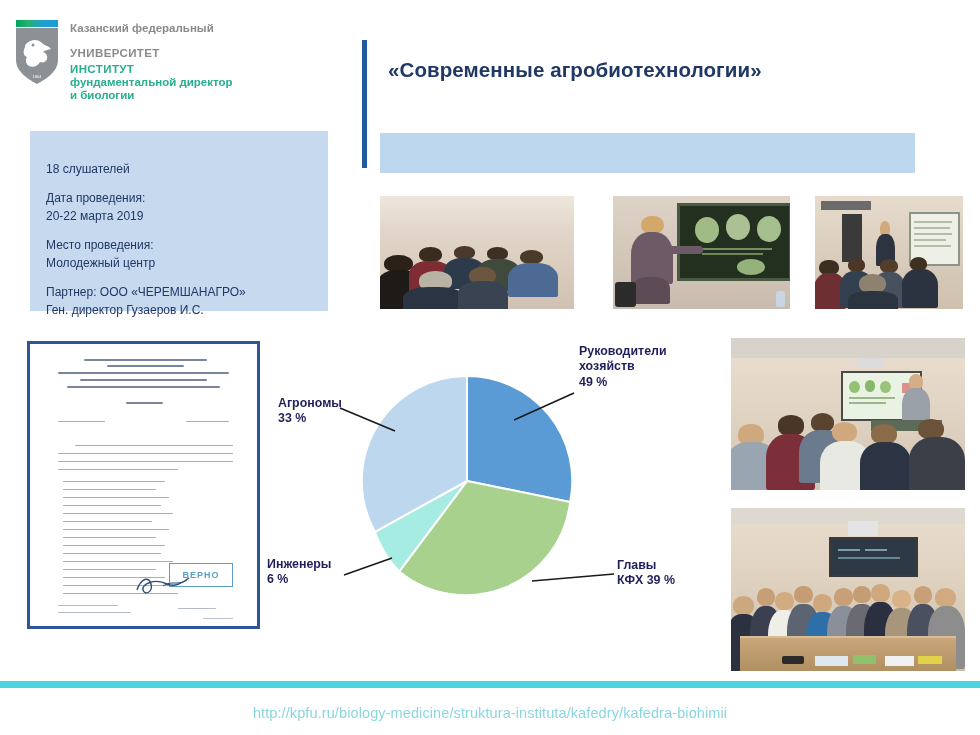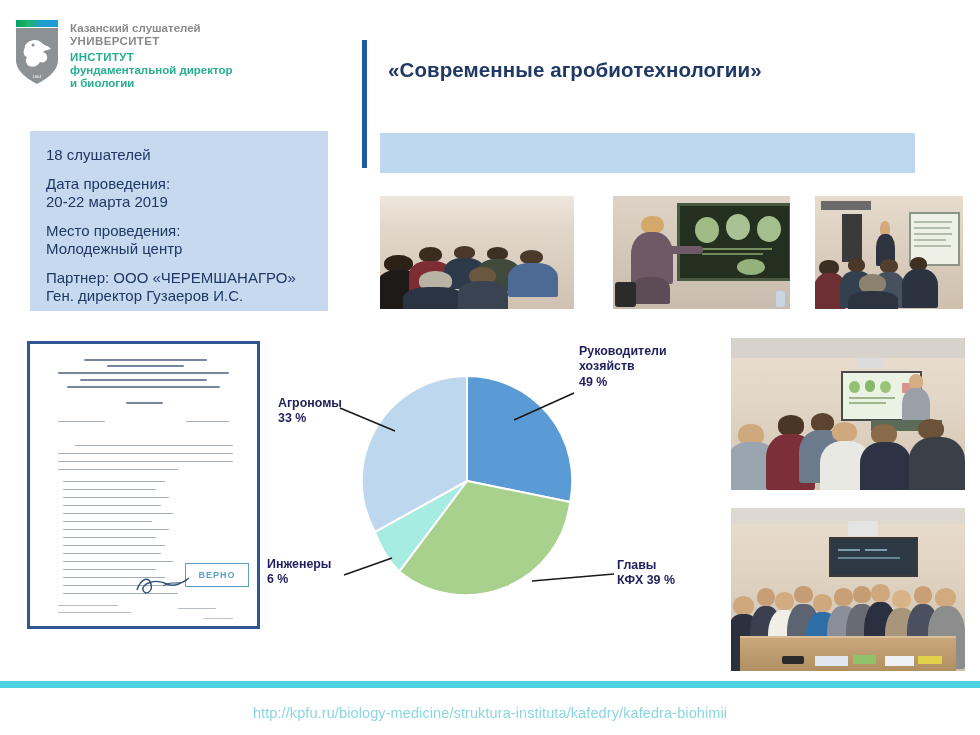--- a/index.html
+++ b/index.html
@@ -12,35 +12,35 @@
   .slide{position:absolute;left:0;top:0;width:980px;height:735px;background:#fff;}
 
   
   .logo-block{position:absolute;left:14px;top:20px;display:flex;align-items:flex-start;}
   .shield-wrap{position:relative;width:46px;height:66px;margin-right:10px;}
   .shield-top{position:absolute;left:2px;top:0;width:42px;height:7px;
     background:linear-gradient(90deg,#00a160 0%,#23b26c 28%,#1f9fd0 62%,#1e9bd6 100%);}
   .shield-body{position:absolute;left:2px;top:8px;width:42px;height:56px;}
   .logo-text{padding-top:2px;line-height:1.12;}
   .lt1{font-size:11.5px;font-weight:bold;color:#8a8a8a;letter-spacing:0px;}
-  .lt2{font-size:11.5px;font-weight:bold;color:#8a8a8a;letter-spacing:.4px;}
+  .lt2{font-size:11.5px;font-weight:bold;color:#8a8a8a;letter-spacing:.4px;margin-top:12px;}
   .lt3{font-size:11.5px;font-weight:bold;color:#27ae8e;letter-spacing:.4px;margin-top:3px;}
   .lt4{font-size:11.5px;font-weight:bold;color:#27ae8e;}
   .lt5{font-size:11.5px;font-weight:bold;color:#27ae8e;}
 
   
   .accent-bar{position:absolute;left:362px;top:40px;width:5px;height:128px;background:#1f5c9e;}
   .slide-title{position:absolute;left:388px;top:58px;width:520px;
     font-size:20.5px;font-weight:bold;color:#1f3864;letter-spacing:.1px;}
   .subtitle-band{position:absolute;left:380px;top:133px;width:535px;height:40px;background:#bdd7ee;}
   .subtitle-text{position:absolute;left:394px;top:144px;font-size:16.5px;font-weight:bold;color:#1f5c9e;}
 
   
   .info-panel{position:absolute;left:30px;top:131px;width:298px;height:180px;background:#c6d9ef;}
-  .info-panel .line{position:absolute;left:16px;font-size:15px;color:#1f3864;white-space:nowrap;}
+  .info-panel .line{position:absolute;left:16px;font-size:12px;color:#1f3864;white-space:nowrap;margin-top:16px;}
   .ip1{top:15px;}
   .ip2{top:44px;}
   .ip3{top:62px;}
   .ip4{top:91px;}
   .ip5{top:109px;}
   .ip6{top:138px;}
   .ip7{top:156px;}
 
   
   .photo{position:absolute;overflow:hidden;background:#cfc6ba;}
@@ -65,21 +65,21 @@
   .table-top{position:absolute;left:6%;bottom:0;width:88%;height:22%;
     background:linear-gradient(180deg,#c9a77b,#b08f63);border-top:2px solid #d8bd97;}
   .proj{position:absolute;background:#dcdcdc;border-radius:2px;}
 
   
   .doc-scan{position:absolute;left:27px;top:341px;width:233px;height:288px;
     background:#ffffff;border:3px solid #2f5597;box-sizing:border-box;}
   .doc-inner{position:absolute;left:7px;top:6px;right:7px;bottom:6px;overflow:hidden;}
   .dl{position:absolute;background:#5a6a86;opacity:.82;height:2px;border-radius:1px;}
   .dl.thin{height:1.4px;opacity:.62;background:#6b7a92;}
-  .stamp{position:absolute;left:148px;top:213px;width:62px;height:22px;
+  .stamp{position:absolute;left:132px;top:213px;width:62px;height:22px;
     border:1.6px solid #3f8fbf;color:#3f8fbf;font-size:9px;font-weight:bold;
     display:flex;align-items:center;justify-content:center;letter-spacing:1px;opacity:.85;}
   .sig{position:absolute;left:96px;top:222px;width:76px;height:26px;}
 
   
   .chart-area{position:absolute;left:262px;top:336px;width:452px;height:280px;}
   .pie-svg{position:absolute;left:0;top:0;}
   .pie-label{position:absolute;font-size:12.4px;font-weight:bold;color:#1f1f5c;line-height:1.24;white-space:nowrap;}
   .lbl-ruk{left:317px;top:8px;}
   .lbl-agr{left:16px;top:60px;}
@@ -100,21 +100,21 @@
     <div class="shield-wrap">
       <div class="shield-top"></div>
       <svg class="shield-body" viewBox="0 0 42 56">
         <path d="M0 0 H42 V32 C42 46 24 54 21 56 C18 54 0 46 0 32 Z" fill="#8c9196"></path>
         <path d="M10 16 c5 -5 12 -5 16 -1 c3 3 7 3 9 6 c-3 1 -6 1 -8 3 c3 1 5 4 4 7 c-1 3 -4 4 -7 3 c-2 4 -7 6 -11 4 c-3 -2 -4 -6 -2 -9 c-3 -1 -4 -4 -3 -7 c1 -3 1 -5 2 -6 z" fill="#ffffff"></path>
         <circle cx="17" cy="17" r="1.5" fill="#8c9196"></circle>
         <text x="21" y="50" font-size="4" fill="#ffffff" text-anchor="middle" font-family="Liberation Sans, sans-serif">1804</text>
       </svg>
     </div>
     <div class="logo-text">
-      <div class="lt1">Казанский слушателей</div>
+      <div class="lt1">Казанский федеральный</div>
       <div class="lt2">УНИВЕРСИТЕТ</div>
       <div class="lt3">ИНСТИТУТ</div>
       <div class="lt4">фундаментальной директор</div>
       <div class="lt5">и биологии</div>
     </div>
   </div>
 
   <div class="accent-bar"></div>
   <div class="slide-title">«Современные агробиотехнологии»</div>
   <div class="subtitle-band"></div>

